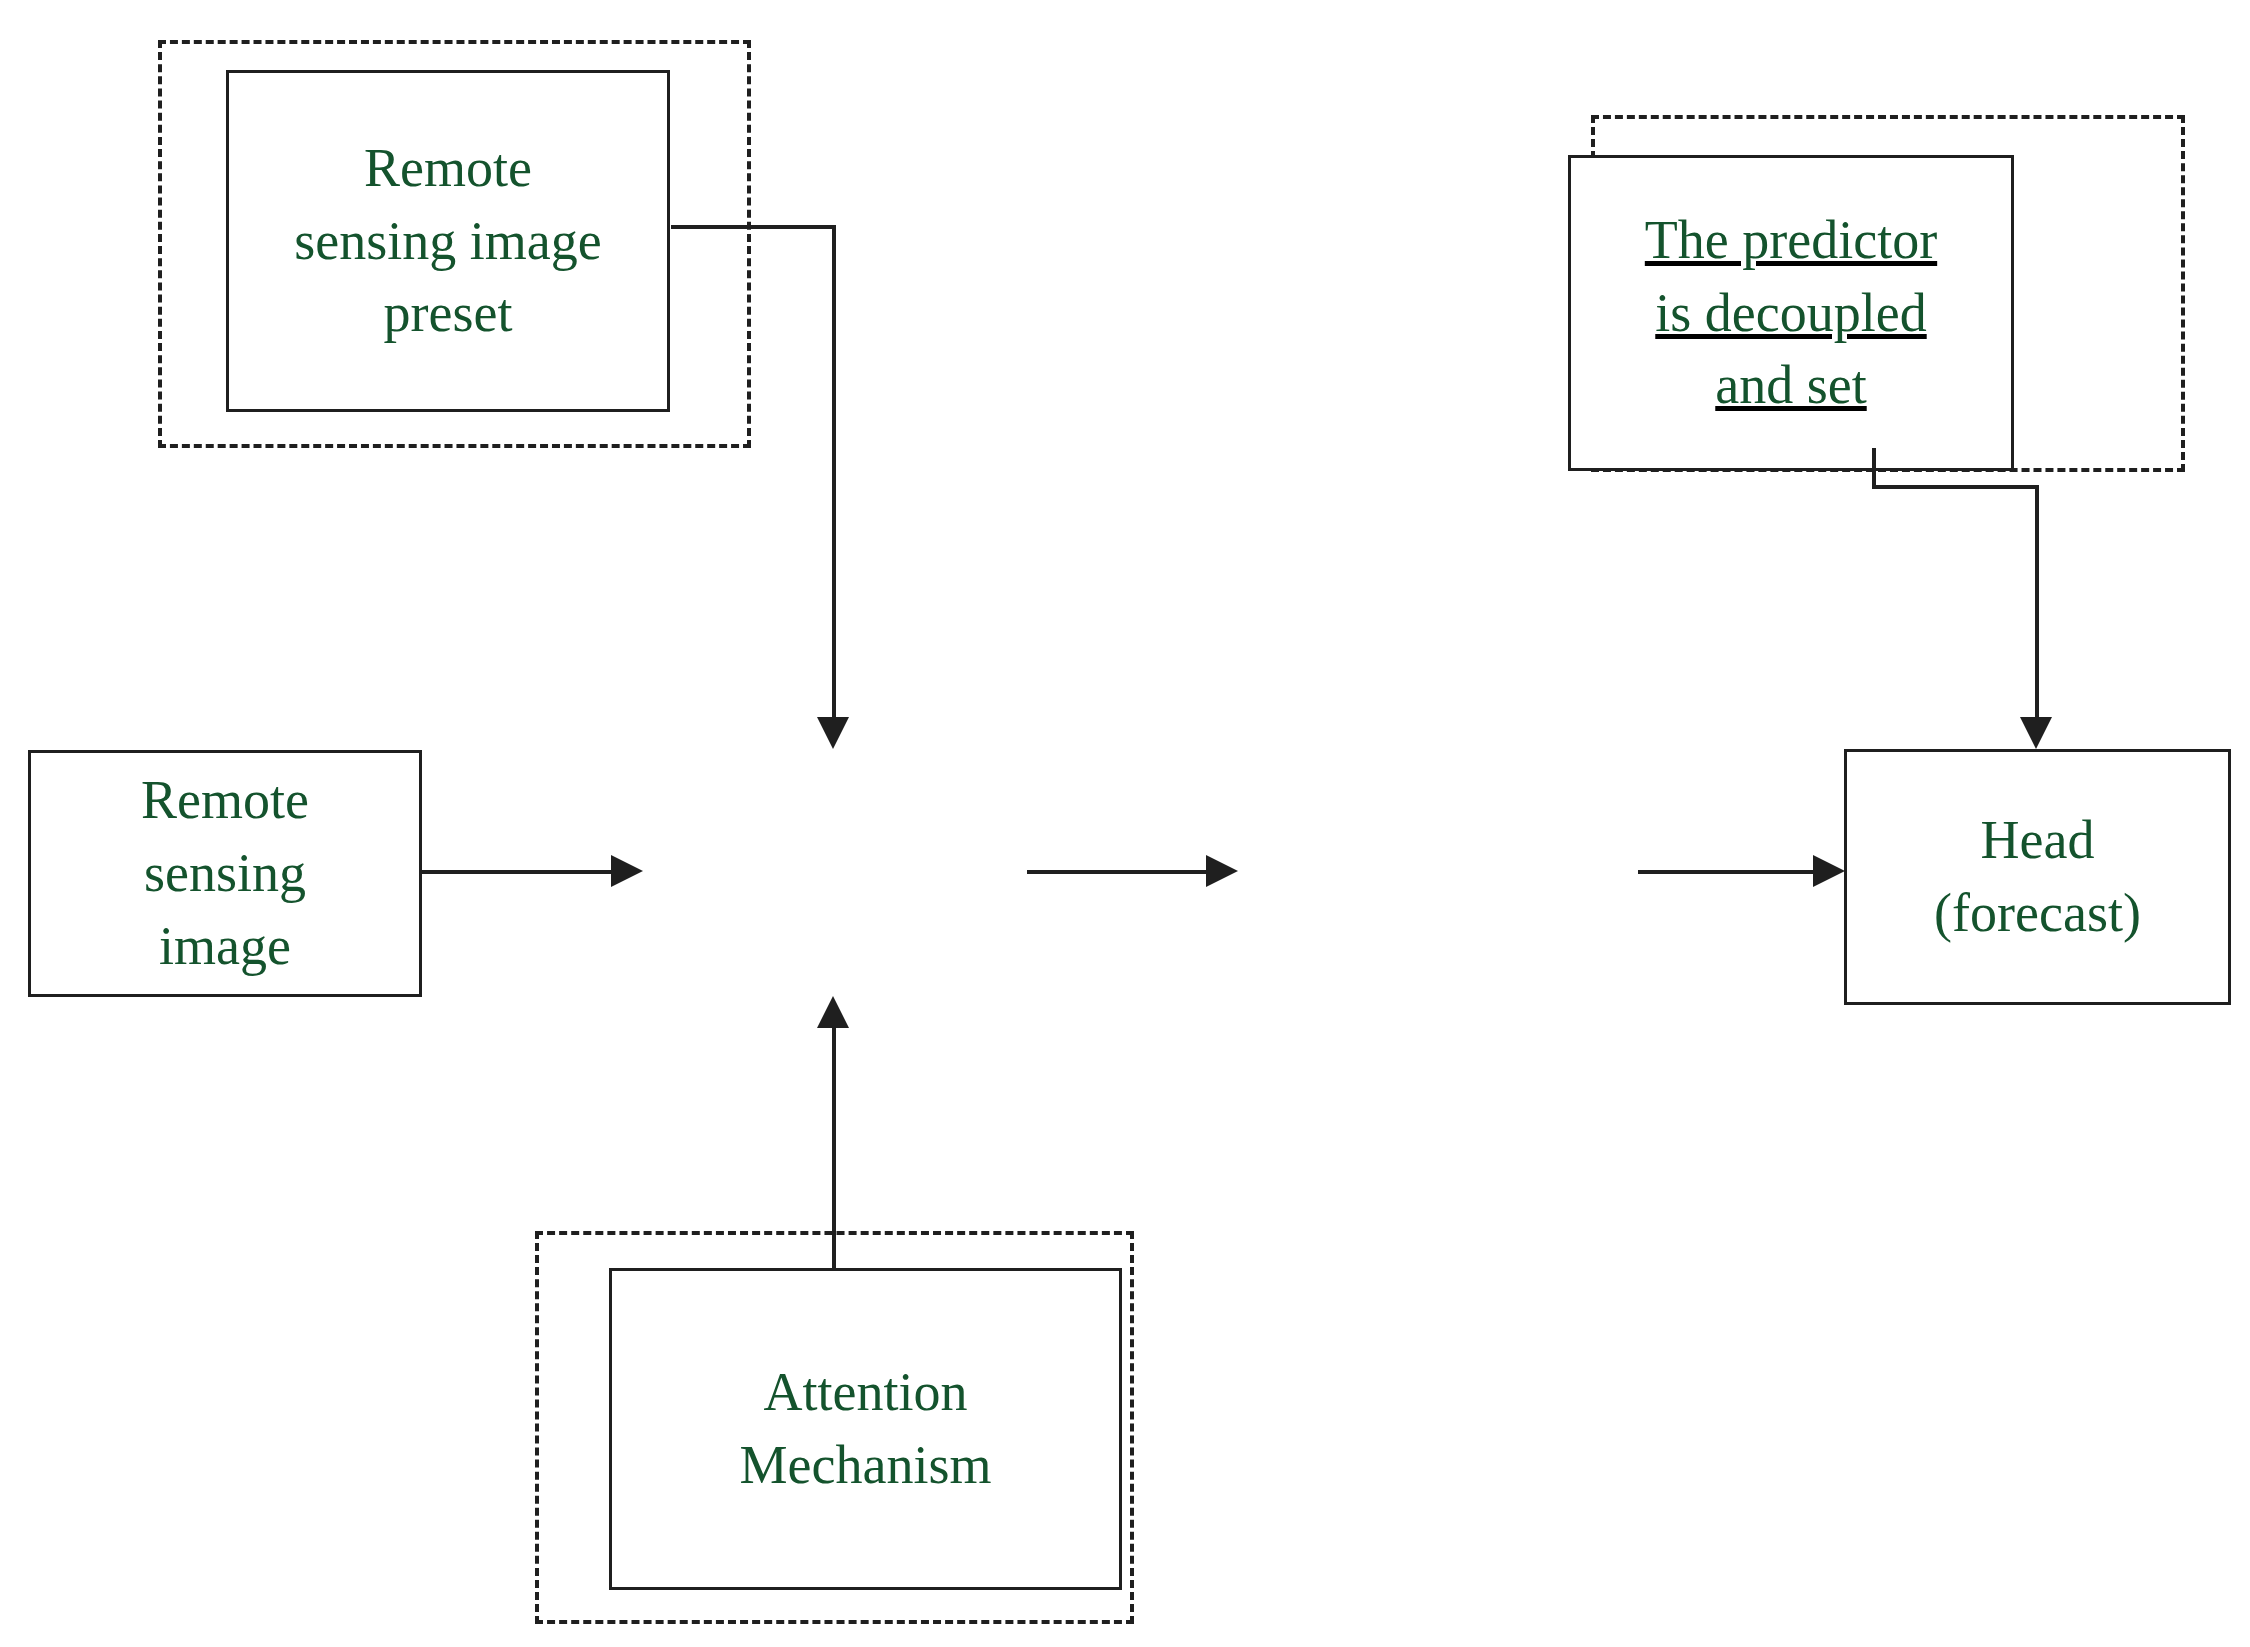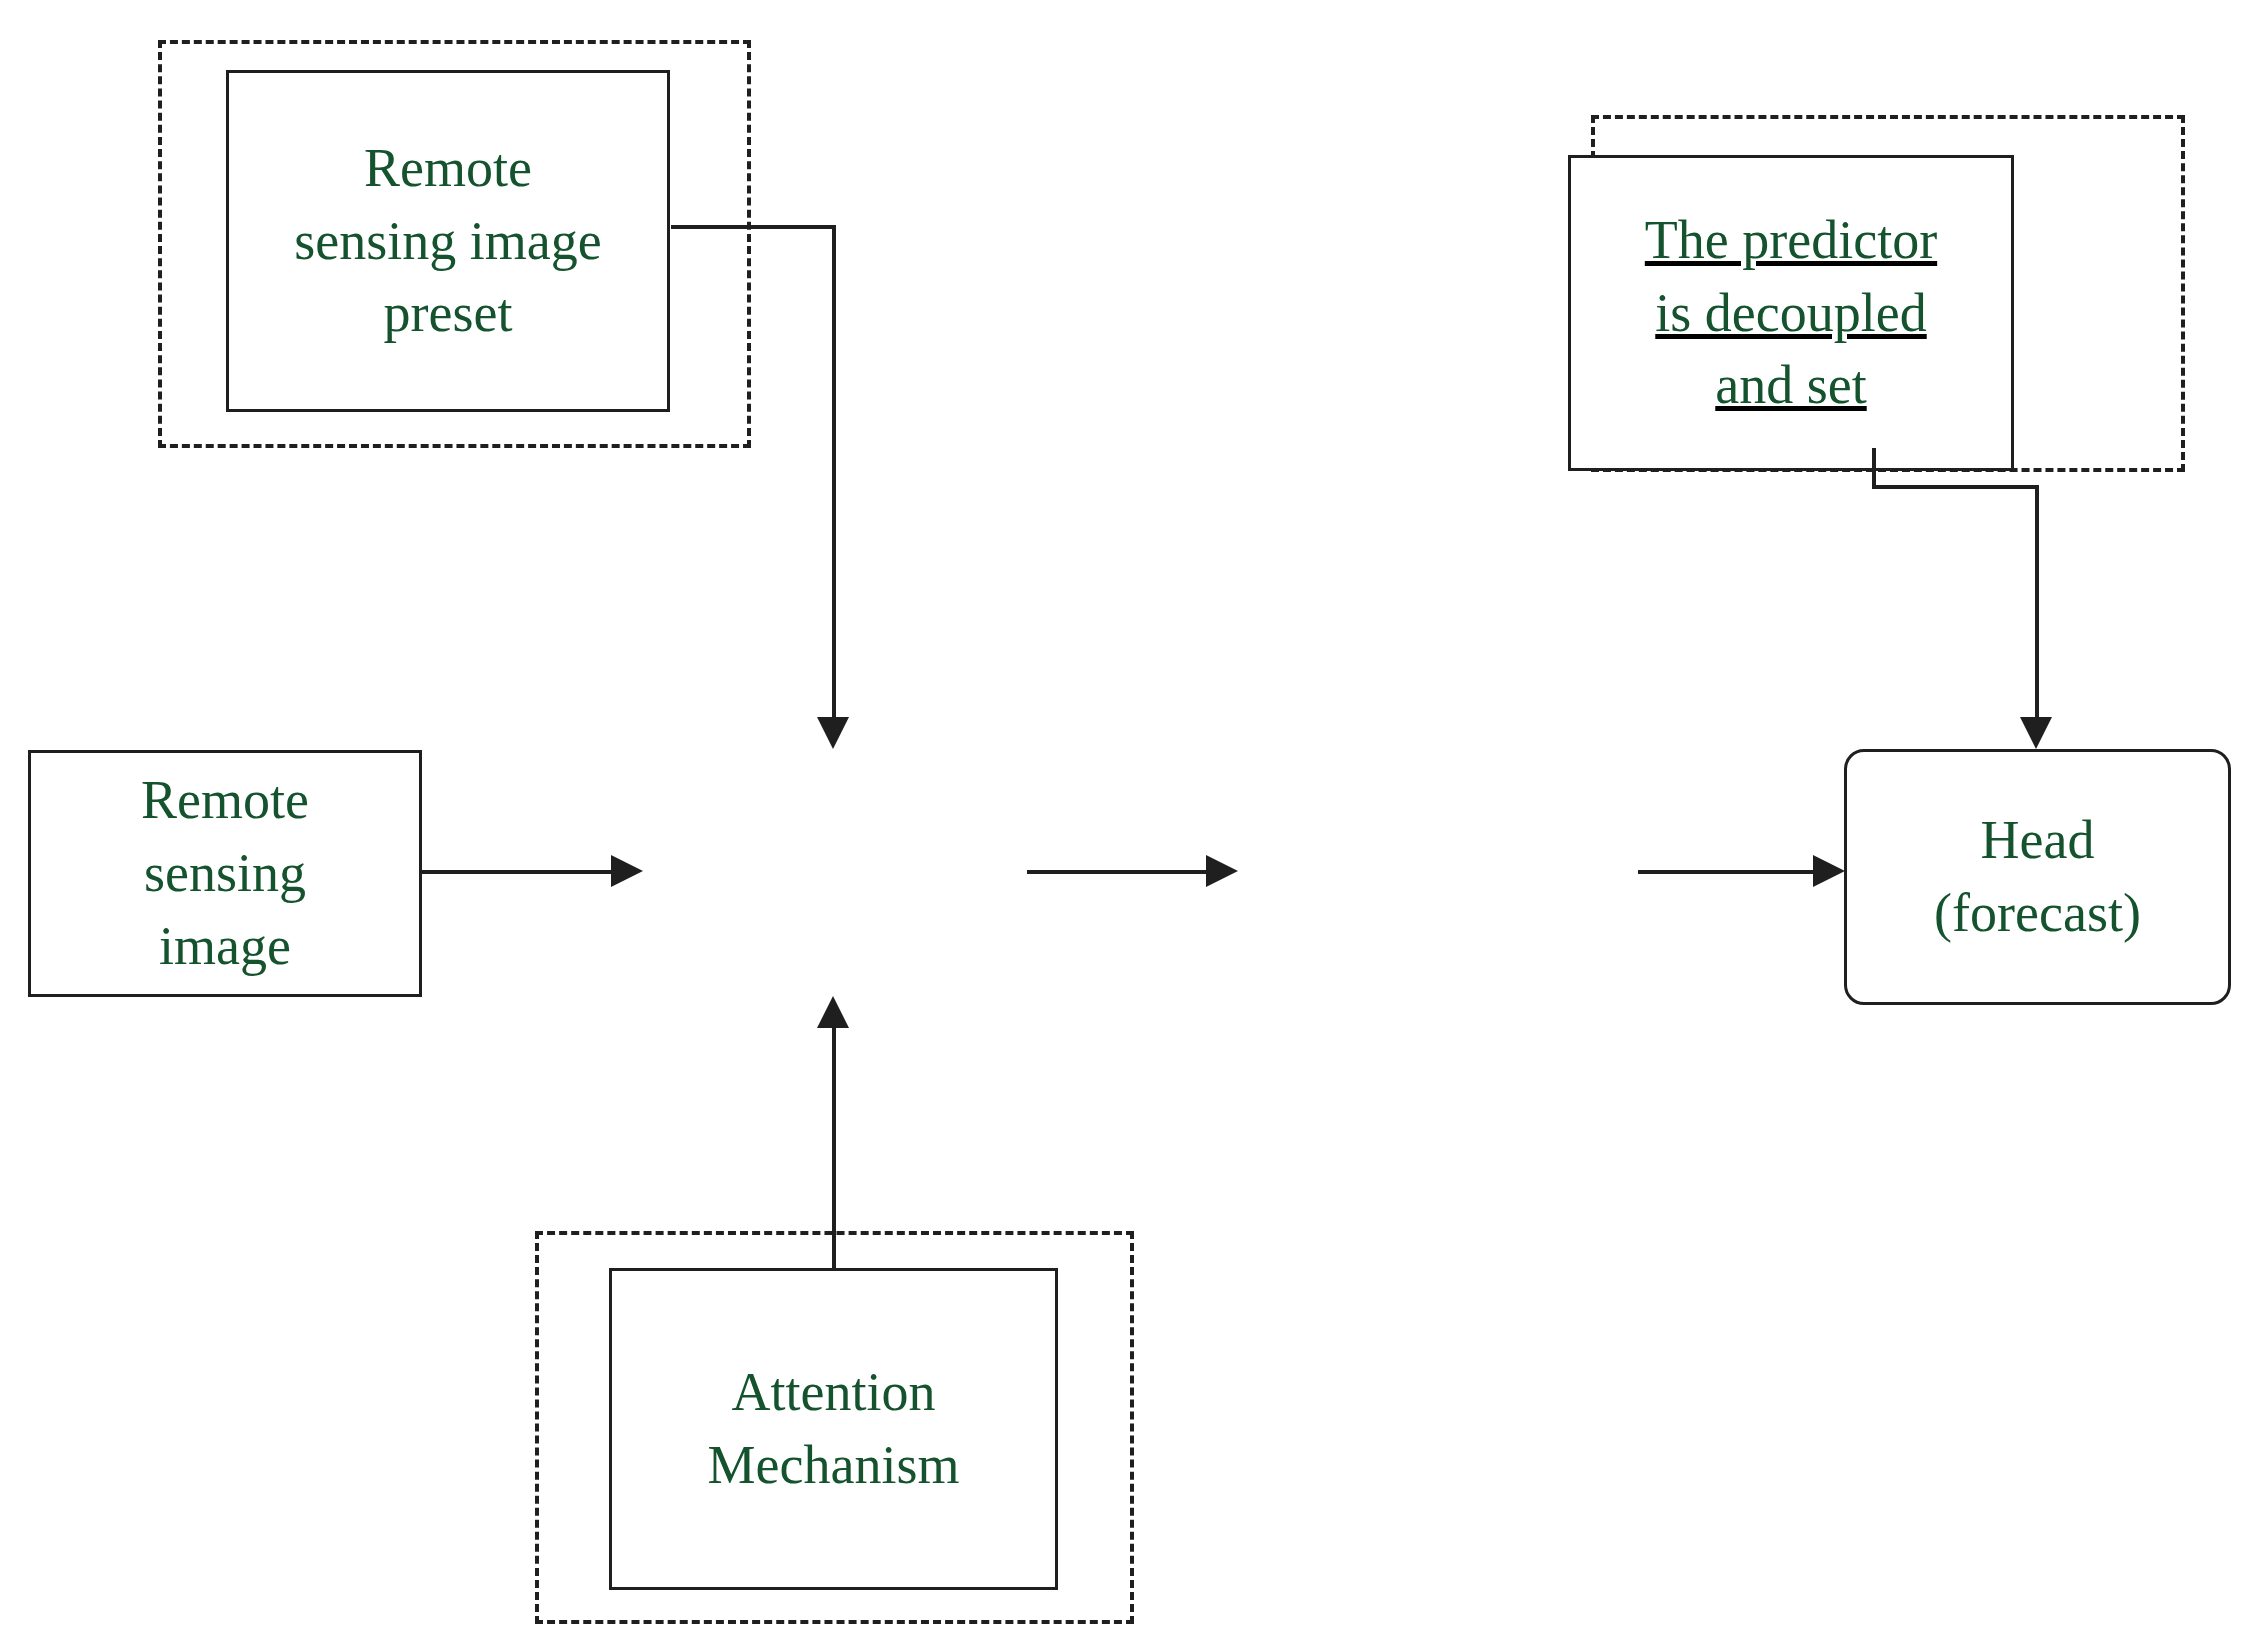--- a/index.html
+++ b/index.html
@@ -83,26 +83,26 @@
   </div>
 
   <div class="solid-box" style="left:28px;top:750px;width:394px;height:247px;">
     <span class="label">Remote
 sensing
 image</span>
   </div>
 
 
 
-  <div class="solid-box" style="left:1844px;top:749px;width:387px;height:256px;border-radius:20px;">
+  <div class="solid-box" style="left:1844px;top:749px;width:387px;height:256px;">
     <span class="label">Head
 (forecast)</span>
   </div>
 
-  <div class="solid-box" style="left:609px;top:1268px;width:449px;height:322px;">
+  <div class="solid-box" style="left:609px;top:1268px;width:513px;height:322px;">
     <span class="label">Attention
 Mechanism</span>
   </div>
 
   <div class="line" style="left:671px;top:225px;width:165px;height:3.5px;"></div>
   <div class="line" style="left:832px;top:225px;width:3.5px;height:492px;"></div>
   <div class="arrow arrow-down" style="left:817px;top:717px;"></div>
 
   <div class="line" style="left:422px;top:870px;width:189px;height:3.5px;"></div>
   <div class="arrow arrow-right" style="left:611px;top:855px;"></div>

